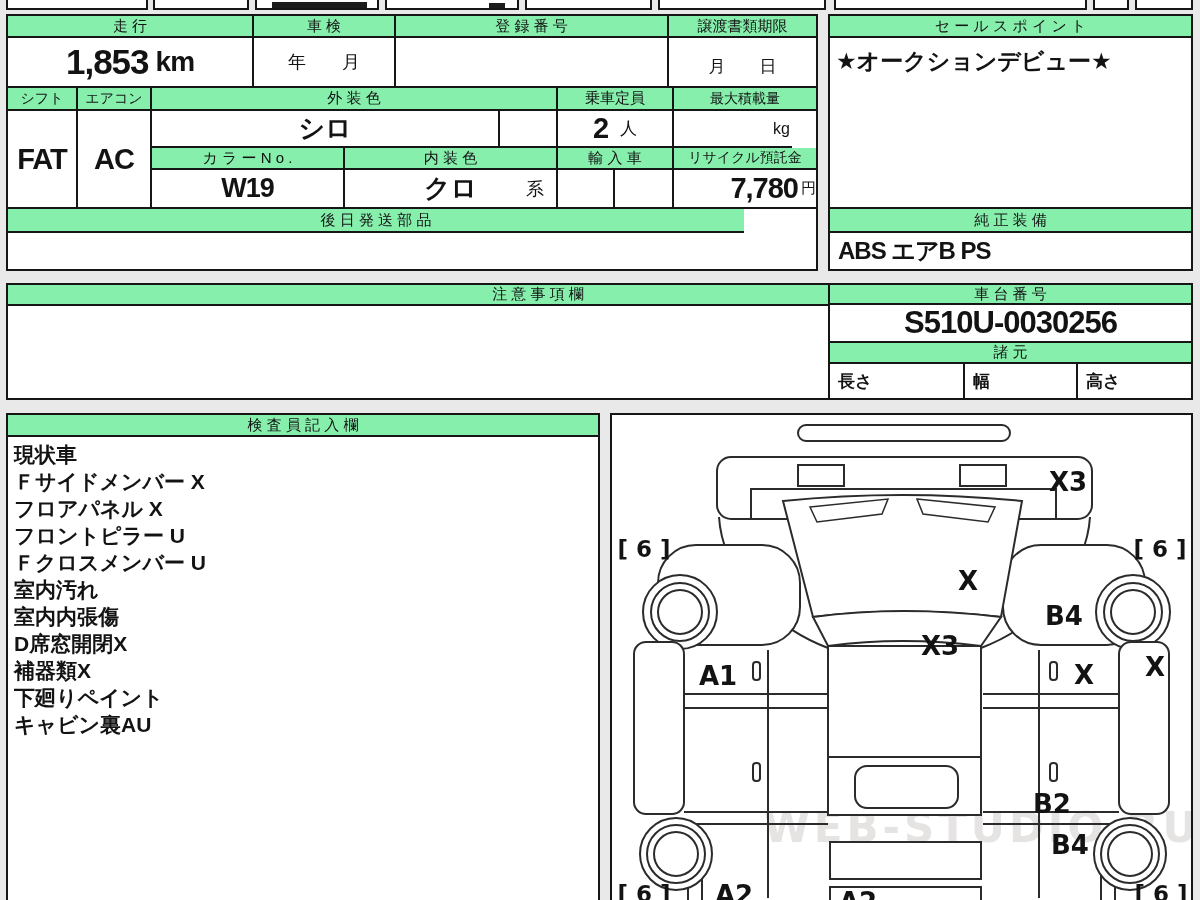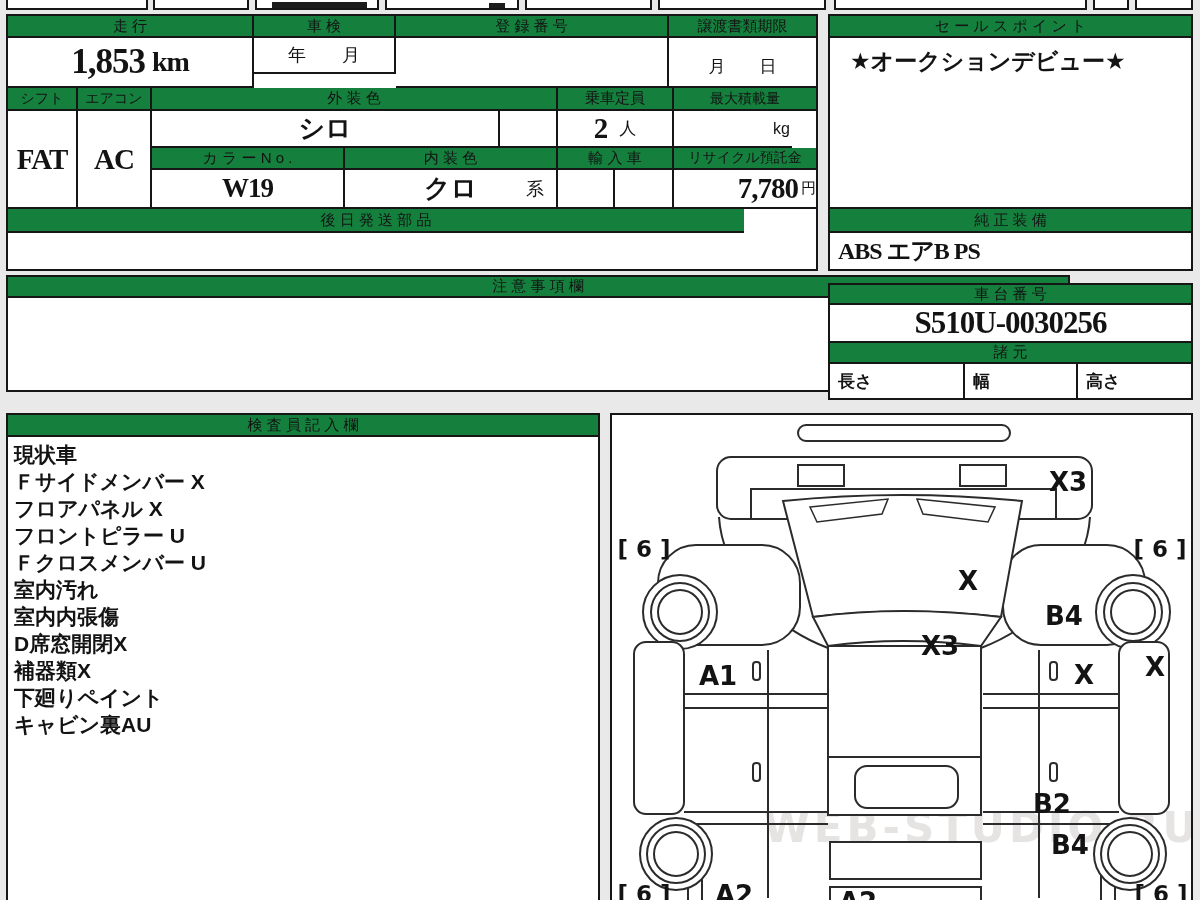--- a/index.html
+++ b/index.html
@@ -1,23 +1,23 @@
 <!DOCTYPE html>
 <html><head>
 <meta charset="utf-8">
 <style>
   html,body{margin:0;padding:0;width:1200px;height:900px;overflow:hidden;
     background:#e9e9e9;font-family:"Liberation Sans","DejaVu Sans",sans-serif;color:#131313;}
   #page{position:relative;width:1200px;height:900px;background:#e9e9e9;}
   .bx{position:absolute;box-sizing:border-box;border:2px solid #161616;background:#fff;}
   .c{position:absolute;box-sizing:border-box;display:flex;align-items:center;justify-content:center;overflow:hidden;}
-  .hd{background:#15803d;font-size:15px;}
+  .hd{background:#86efac;font-size:15px;}
   .br{border-right:2px solid #161616;}
   .bb{border-bottom:2px solid #161616;}
-  .num{font-weight:bold;font-family:Liberation Serif, serif;letter-spacing:-1px;}
+  .num{font-weight:bold;font-family:Liberation Sans, sans-serif;letter-spacing:-1px;}
   .strip{position:absolute;box-sizing:border-box;top:0;height:10px;background:#fff;
     border:2px solid #161616;border-top:none;}
   .mark{position:absolute;background:#1c1c1c;}
   .note{font-size:21px;font-weight:bold;line-height:27px;white-space:pre;}
   svg text{font-family:"DejaVu Sans","Liberation Sans",sans-serif;font-weight:bold;fill:#131313;}
 </style>
 </head>
 <body>
 
 <div id="page">
@@ -40,21 +40,21 @@
 
     <div class="c hd br bb" style="left:0;top:0;width:246px;height:22px">走 行</div>
     <div class="c hd br bb" style="left:246px;top:0;width:142px;height:22px">車 検</div>
     <div class="c hd br bb" style="left:388px;top:0;width:273px;height:22px">登 録 番 号</div>
     <div class="c hd bb" style="left:661px;top:0;width:147px;height:22px">譲渡書類期限</div>
 
     <div class="c br bb" style="left:0;top:22px;width:246px;height:50px">
       <span class="num" style="font-size:35px">1,853</span>
       <span class="num" style="font-size:28px;margin-left:7px">km</span>
     </div>
-    <div class="c br bb" style="left:246px;top:22px;width:142px;height:36px;font-size:18px">年　　月</div>
+    <div class="c br bb" style="left:246px;top:22px;width:142px;height:50px;font-size:18px">年　　月</div>
     <div class="c br bb" style="left:388px;top:22px;width:273px;height:50px"></div>
     <div class="c bb" style="left:661px;top:22px;width:147px;height:50px;font-size:17px;align-items:flex-end;padding-bottom:8px">月　　日</div>
 
     <div class="c hd br bb" style="left:0;top:72px;width:70px;height:23px;font-size:14px">シフト</div>
     <div class="c hd br bb" style="left:70px;top:72px;width:74px;height:23px;font-size:14px">エアコン</div>
     <div class="c hd br bb" style="left:144px;top:72px;width:406px;height:23px">外 装 色</div>
     <div class="c hd br bb" style="left:550px;top:72px;width:116px;height:23px">乗車定員</div>
     <div class="c hd bb" style="left:666px;top:72px;width:142px;height:23px;font-size:14px">最大積載量</div>
 
     <div class="c br bb num" style="left:0;top:95px;width:70px;height:98px;font-size:29px">FAT</div>
@@ -84,26 +84,26 @@
       <span class="num" style="font-size:29px">7,780</span>
       <span style="font-size:15px;margin-left:3px">円</span>
     </div>
 
     <div class="c hd bb" style="left:0;top:193px;width:736px;height:24px">後 日 発 送 部 品</div>
     <div class="c" style="left:0;top:217px;width:808px;height:36px"></div>
   </div>
 
   <div class="bx" style="left:828px;top:14px;width:365px;height:257px">
     <div class="c hd bb" style="left:0;top:0;width:361px;height:22px">セ ー ル ス ポ イ ン ト</div>
-    <div class="c bb" style="left:0;top:22px;width:361px;height:171px;align-items:flex-start;justify-content:flex-start;padding:8px 20px;font-size:23px;font-weight:bold">★オークションデビュー★</div>
+    <div class="c bb" style="left:0;top:22px;width:361px;height:171px;align-items:flex-start;justify-content:flex-start;padding:8px 6px;font-size:23px;font-weight:bold">★オークションデビュー★</div>
     <div class="c hd bb" style="left:0;top:193px;width:361px;height:24px">純 正 装 備</div>
     <div class="c num" style="left:0;top:217px;width:361px;height:36px;justify-content:flex-start;padding-left:8px;font-size:24px">ABS エアB PS</div>
   </div>
 
-  <div class="bx" style="left:6px;top:275px;width:1064px;height:117px">
+  <div class="bx" style="left:6px;top:283px;width:1064px;height:117px">
     <div class="c hd bb" style="left:0;top:0;width:1060px;height:21px">注 意 事 項 欄</div>
     <div class="c" style="left:0;top:21px;width:1060px;height:92px"></div>
   </div>
 
   <div class="bx" style="left:828px;top:283px;width:365px;height:117px">
     <div class="c hd bb" style="left:0;top:0;width:361px;height:20px">車 台 番 号</div>
     <div class="c bb num" style="left:0;top:20px;width:361px;height:38px;font-size:31px">S510U-0030256</div>
     <div class="c hd bb" style="left:0;top:58px;width:361px;height:21px">諸 元</div>
     <div class="c br" style="left:0;top:79px;width:135px;height:34px;justify-content:flex-start;padding-left:8px;font-size:17px;font-weight:bold">長さ</div>
     <div class="c br" style="left:135px;top:79px;width:113px;height:34px;justify-content:flex-start;padding-left:8px;font-size:17px;font-weight:bold">幅</div>

